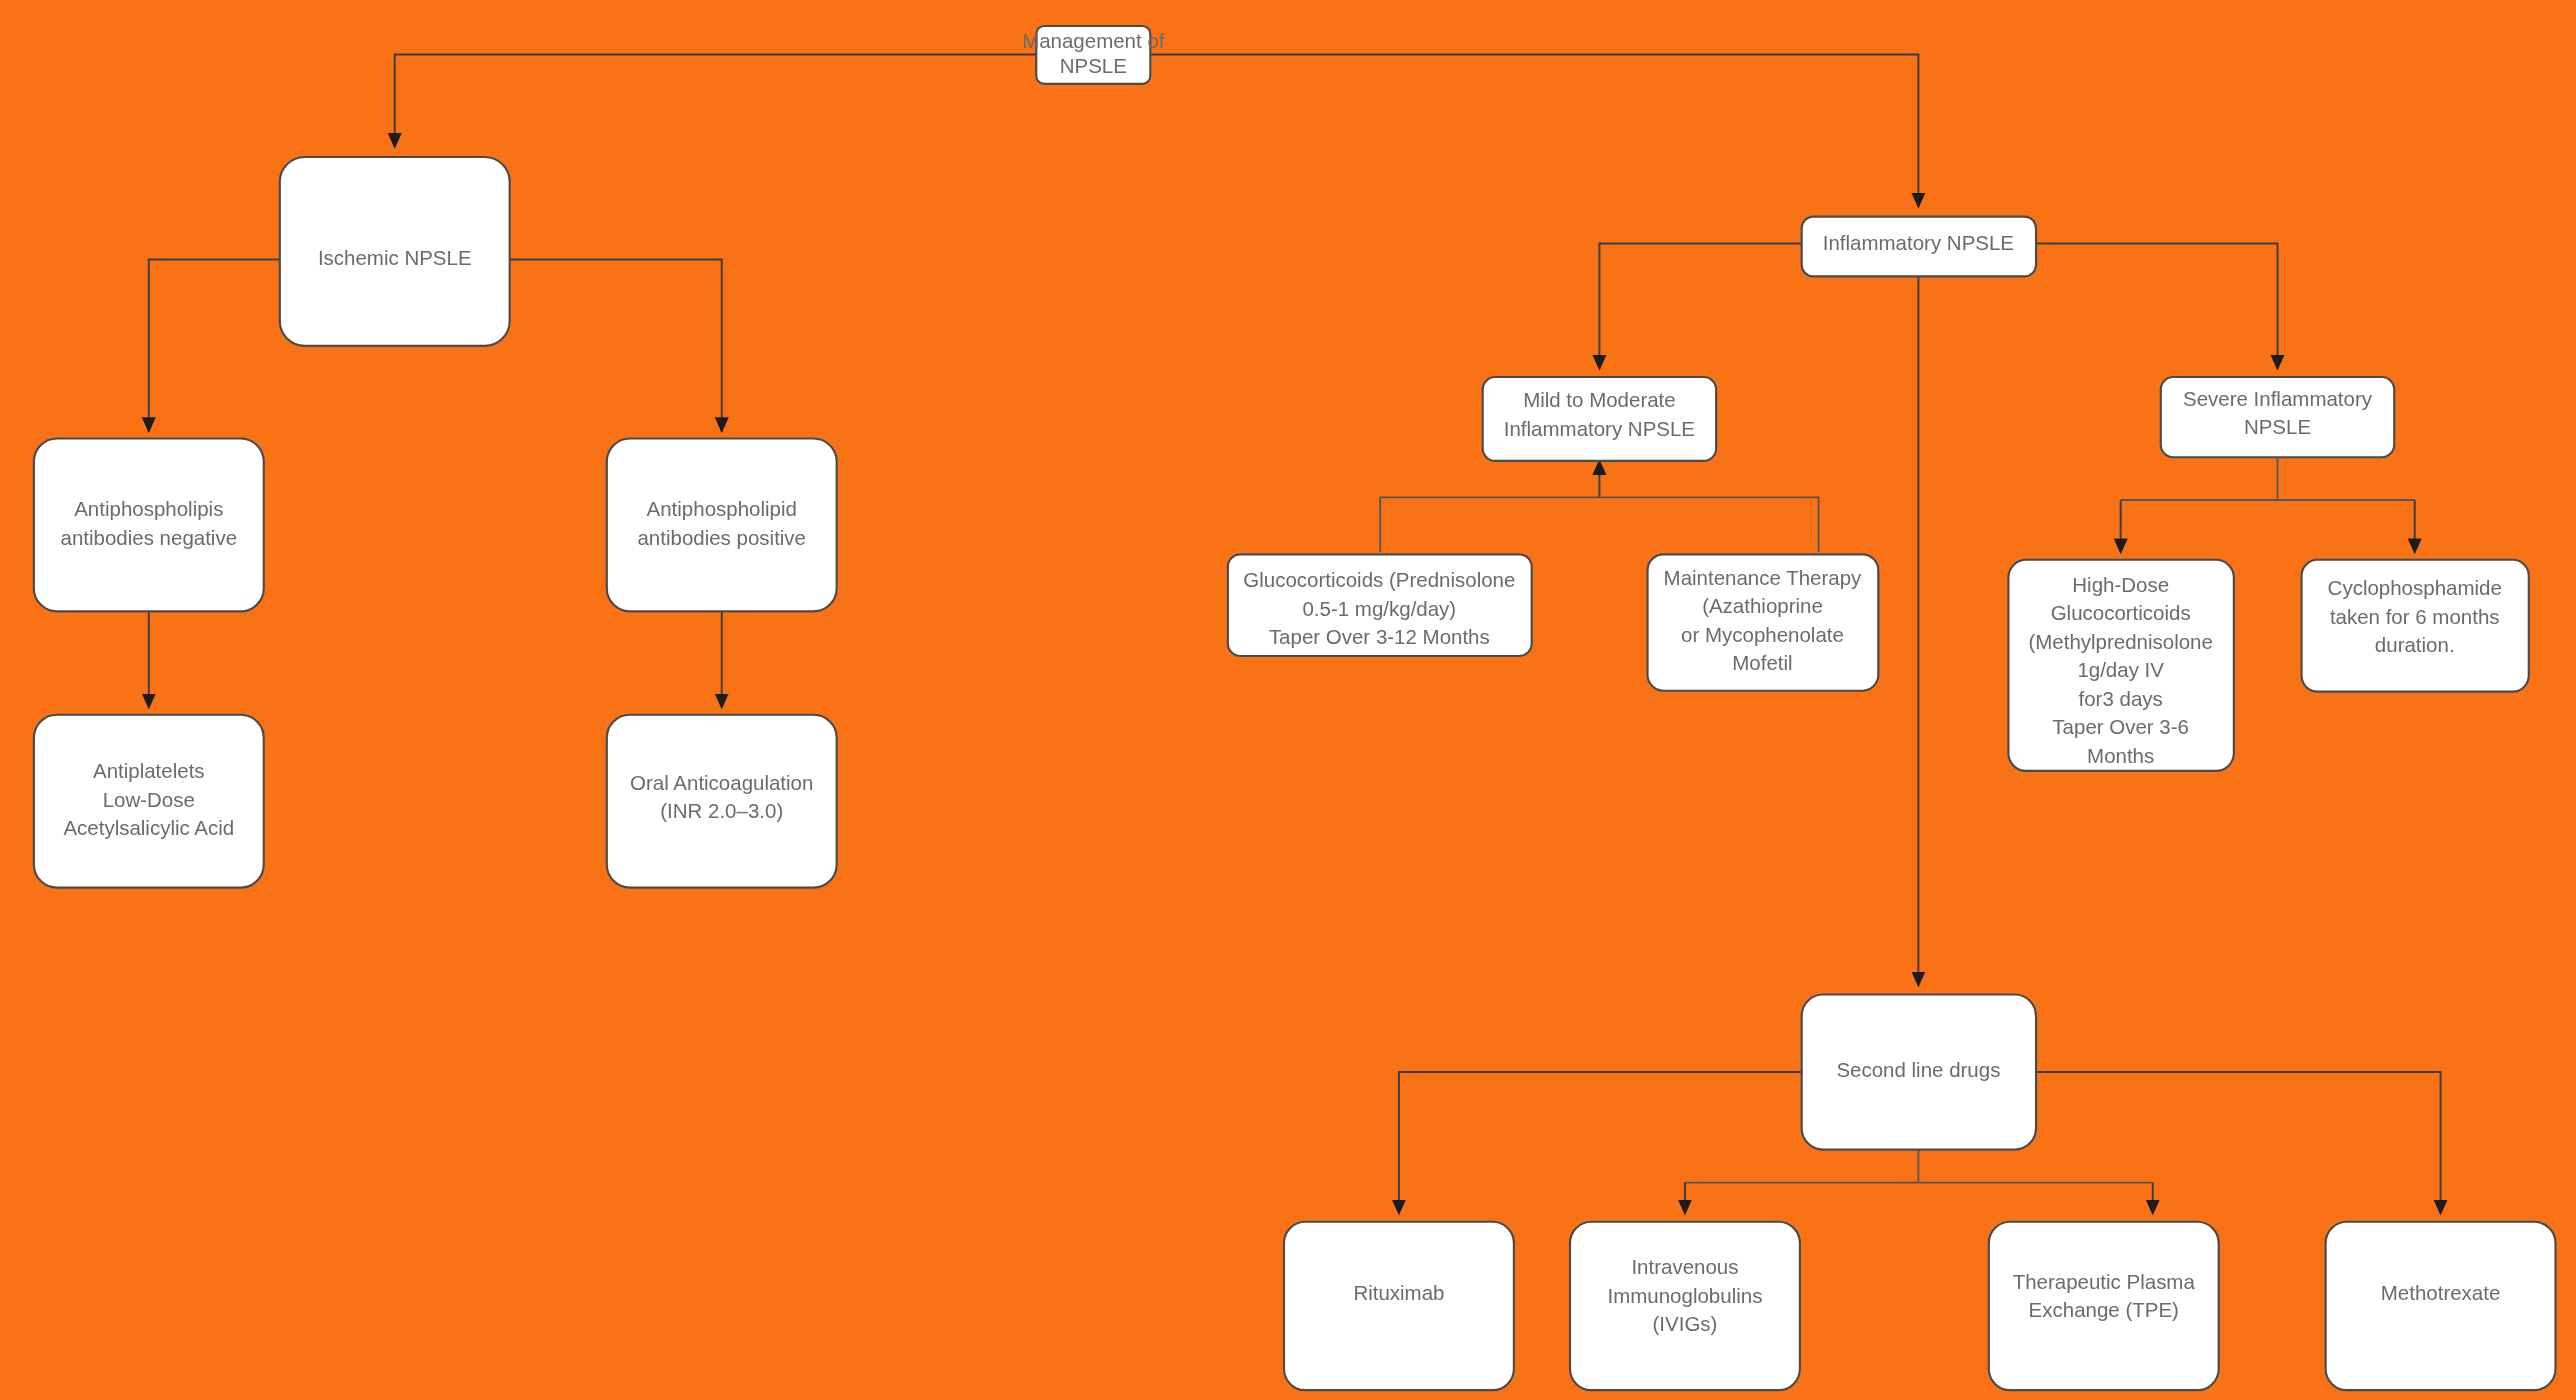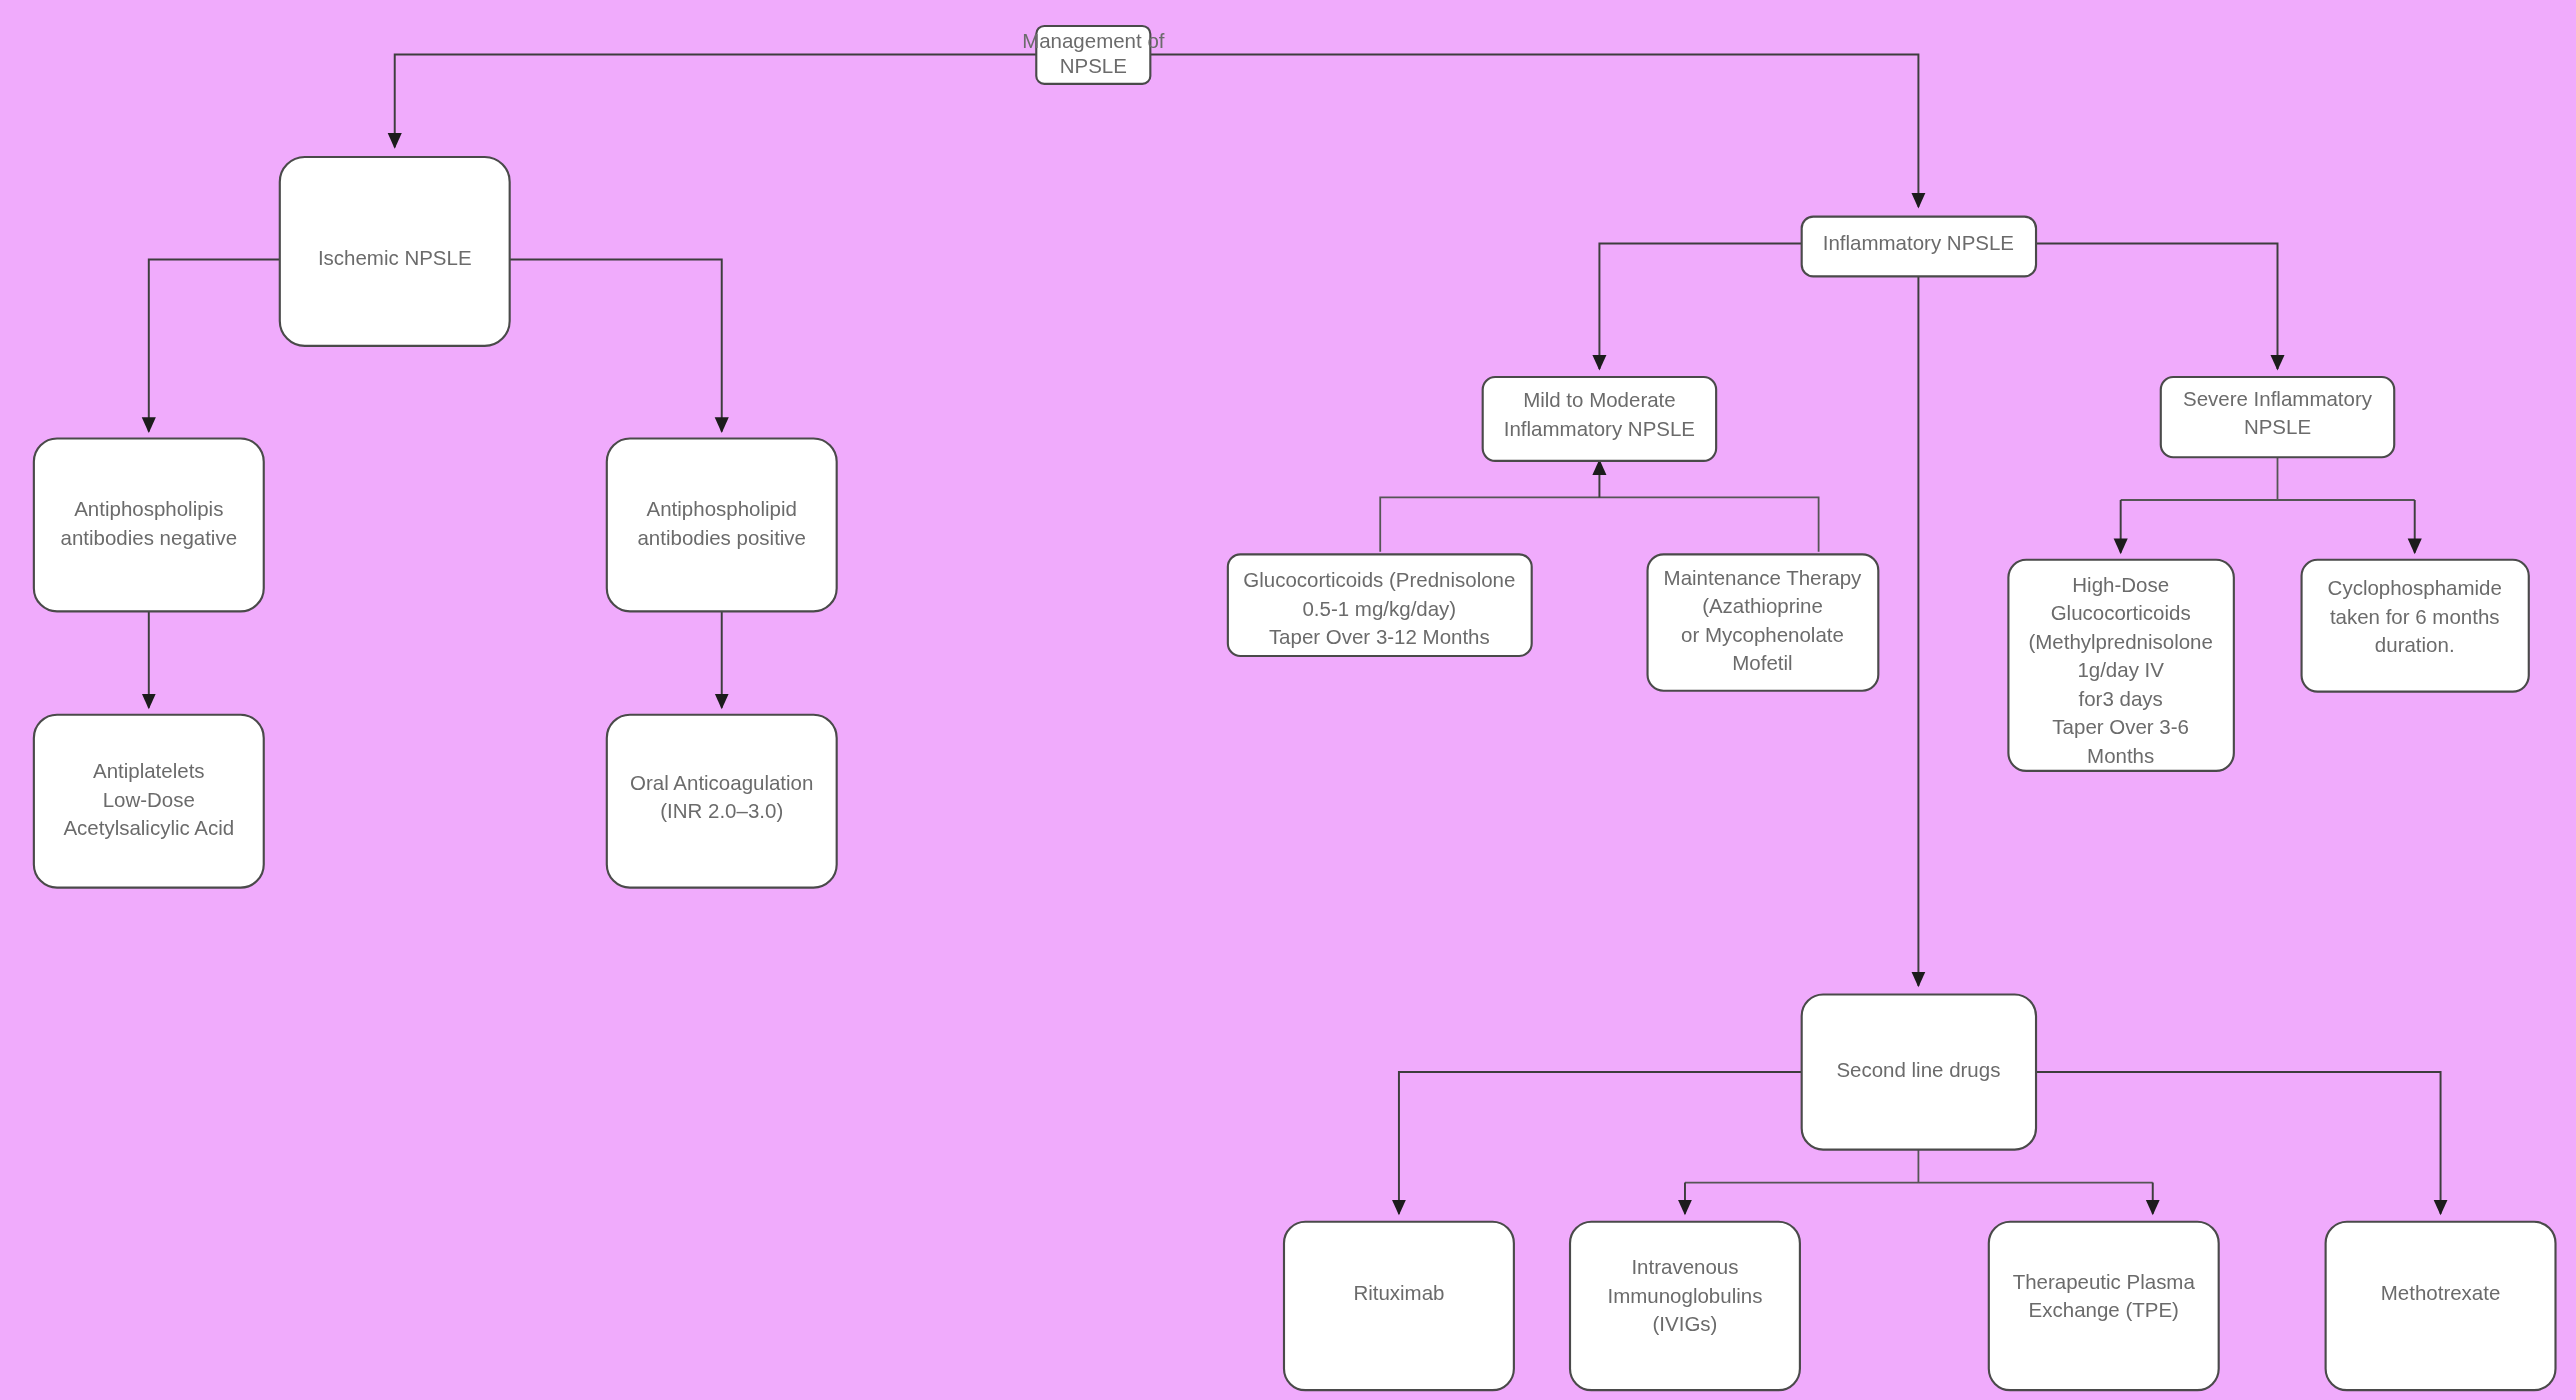--- a/index.html
+++ b/index.html
@@ -10,21 +10,21 @@
   body {
     font-family: "Liberation Sans", sans-serif;
     width: 2576px;
     height: 1401px;
     overflow: hidden;
   }
   #flowchart-root {
     position: relative;
     width: 2576px;
     height: 1401px;
-    background: #f0abfc;
+    background: #f97316;
   }
   svg#chart-svg {
     position: absolute;
     left: 0;
     top: 0;
     width: 2576px;
     height: 1401px;
     display: block;
   }
   .node-box {

